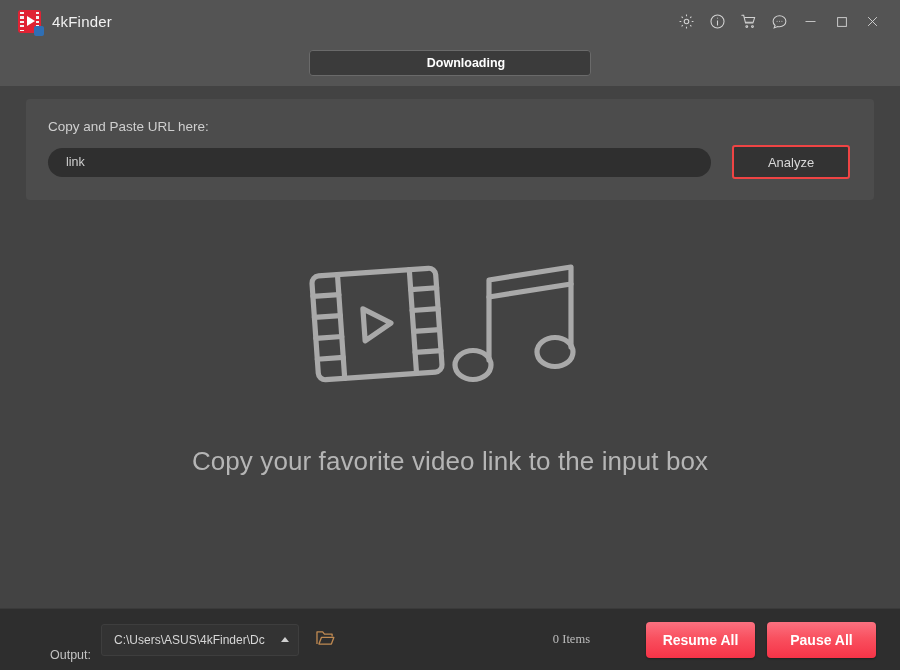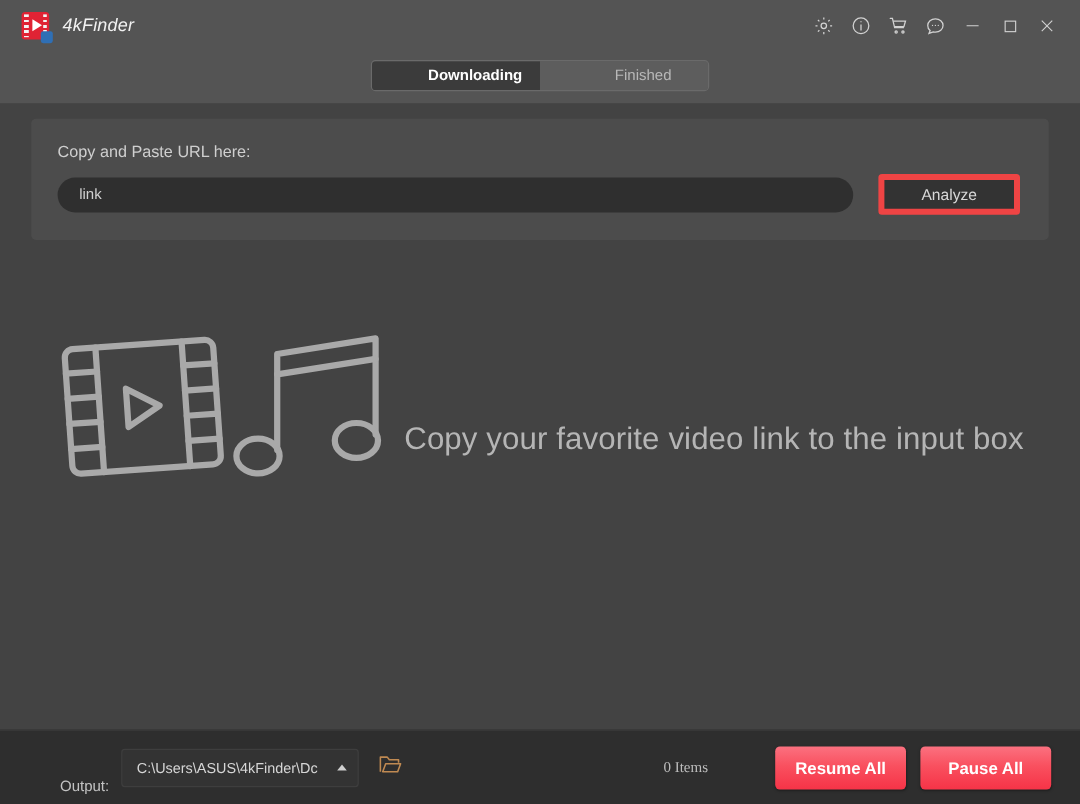--- a/index.html
+++ b/index.html
@@ -21,21 +21,21 @@
     height: 86px;
     background: #545454;
     position: relative;
     flex: 0 0 auto;
   }
   .titlebar {
     height: 43px;
     display: flex; align-items: center;
     padding: 0 12px 0 18px;
   }
-  .brand { display: flex; align-items: center; gap: 11px; font-style: italic; }
+  .brand { display: flex; align-items: center; gap: 11px; }
   .logo {
     width: 23px; height: 23px;
     position: relative;
   }
   .logo .strip {
     position: absolute; inset: 0;
     background: #e02334;
     border-radius: 3px;
   }
   .logo .perf {
@@ -123,32 +123,32 @@
     padding: 0 18px;
     color: #cfcfcf;
     font-size: 12.5px;
     font-family: "Liberation Sans", sans-serif;
     outline: none;
   }
   .url-input::placeholder { color: #9a9a9a; }
   .analyze-btn {
     width: 118px; height: 34px;
     background: #333333;
-    border: 5px solid #ef4444;
+    border: 2px solid #ef4444;
     border-radius: 3px;
     color: #d8d8d8;
     font-size: 13px;
     font-family: "Liberation Sans", sans-serif;
     cursor: pointer;
   }
 
   
   .empty {
     flex: 1 1 auto;
-    display: flex; flex-direction: row;
+    display: flex; flex-direction: column;
     align-items: center; justify-content: center;
     padding-bottom: 78px;
   }
   .empty-art { margin-bottom: 48px; }
   .empty-text {
     color: #b5b5b5;
     font-size: 26px;
     letter-spacing: .1px;
   }
 
@@ -268,21 +268,20 @@
         <div class="wi">
           <svg width="15" height="15" viewBox="0 0 24 24" stroke="#d2d2d2" stroke-width="1.5">
             <path d="M5 5l14 14M19 5L5 19"></path>
           </svg>
         </div>
       </div>
     </div>
 
     <div class="tabs">
       <div class="tab active">Downloading</div>
-      <div class="tab">Finished</div>
     </div>
   </div>
 
   <div class="url-panel">
     <div class="url-label">Copy and Paste URL here:</div>
     <div class="url-row">
       <input class="url-input" type="text" value="link" style="">
       <button class="analyze-btn">Analyze</button>
     </div>
   </div>

